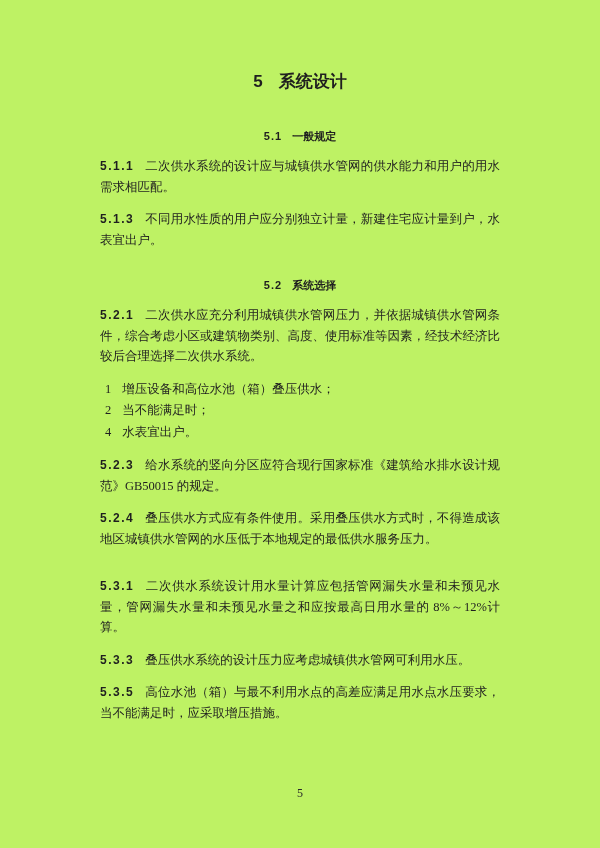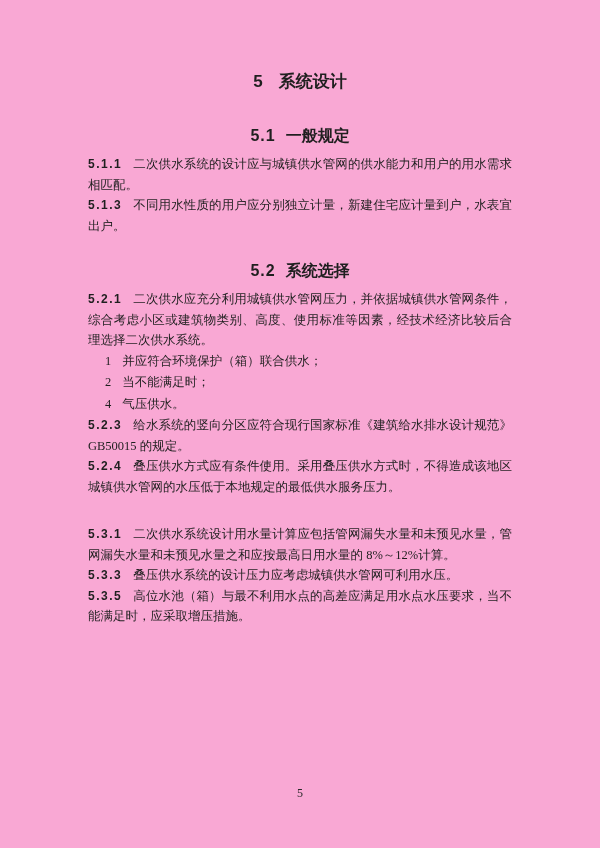--- a/index.html
+++ b/index.html
@@ -5,21 +5,21 @@
   html, body {
     margin: 0;
     padding: 0;
     background: #ffffff;
   }
   .page {
     position: relative;
     width: 600px;
     height: 848px;
     margin: 0 auto;
-    background: #f9a8d4;
+    background: #bef264;
     font-family: "Liberation Serif", "DejaVu Serif", serif;
     color: #1f1f1f;
     box-sizing: border-box;
     padding: 70px 88px 0 88px;
     overflow: hidden;
   }
   .chapter-title {
     text-align: center;
     font-weight: bold;
     font-size: 17px;
@@ -32,31 +32,31 @@
   }
   .section {
     margin-top: 27px;
   }
   .section:first-of-type {
     margin-top: 0;
   }
   .section-heading {
     text-align: center;
     font-weight: bold;
-    font-size: 16px;
+    font-size: 11px;
     line-height: 16px;
     margin: 0 0 10px 0;
     font-family: "Liberation Sans", "DejaVu Sans", sans-serif;
   }
   .section-heading .sec-no {
     margin-right: 10px;
     letter-spacing: 1px;
   }
   .clause {
-    margin: 0;
+    margin: 12px;
     font-size: 12.5px;
     line-height: 20.5px;
     text-align: justify;
   }
   .clause-no {
     font-weight: bold;
     letter-spacing: 1.5px;
     margin-right: 11px;
     font-family: "Liberation Sans", "DejaVu Sans", sans-serif;
     font-size: 12px;
@@ -107,27 +107,27 @@
 
   <div class="section">
     <h2 class="section-heading">
       <span class="sec-no">5.2</span><span>系统选择</span>
     </h2>
     <p class="clause">
       <span class="clause-no">5.2.1</span><span>二次供水应充分利用城镇供水管网压力，并依据城镇供水管网条件，综合考虑小区或建筑物类别、高度、使用标准等因素，经技术经济比较后合理选择二次供水系统。</span>
     </p>
     <ul class="sub-list">
       <li class="sub-item">
-        <span class="sub-item-no">1</span><span>并应符合环境保护（箱）联合供水；</span>
+        <span class="sub-item-no">1</span><span>增压设备和高位水池（箱）叠压供水；</span>
       </li>
       <li class="sub-item">
         <span class="sub-item-no">2</span><span>当不能满足时；</span>
       </li>
       <li class="sub-item">
-        <span class="sub-item-no">4</span><span>气压供水。</span>
+        <span class="sub-item-no">4</span><span>水表宜出户。</span>
       </li>
     </ul>
     <p class="clause">
       <span class="clause-no">5.2.3</span><span>给水系统的竖向分区应符合现行国家标准《建筑给水排水设计规范》GB50015 的规定。</span>
     </p>
     <p class="clause">
       <span class="clause-no">5.2.4</span><span>叠压供水方式应有条件使用。采用叠压供水方式时，不得造成该地区城镇供水管网的水压低于本地规定的最低供水服务压力。</span>
     </p>
   </div>
 

